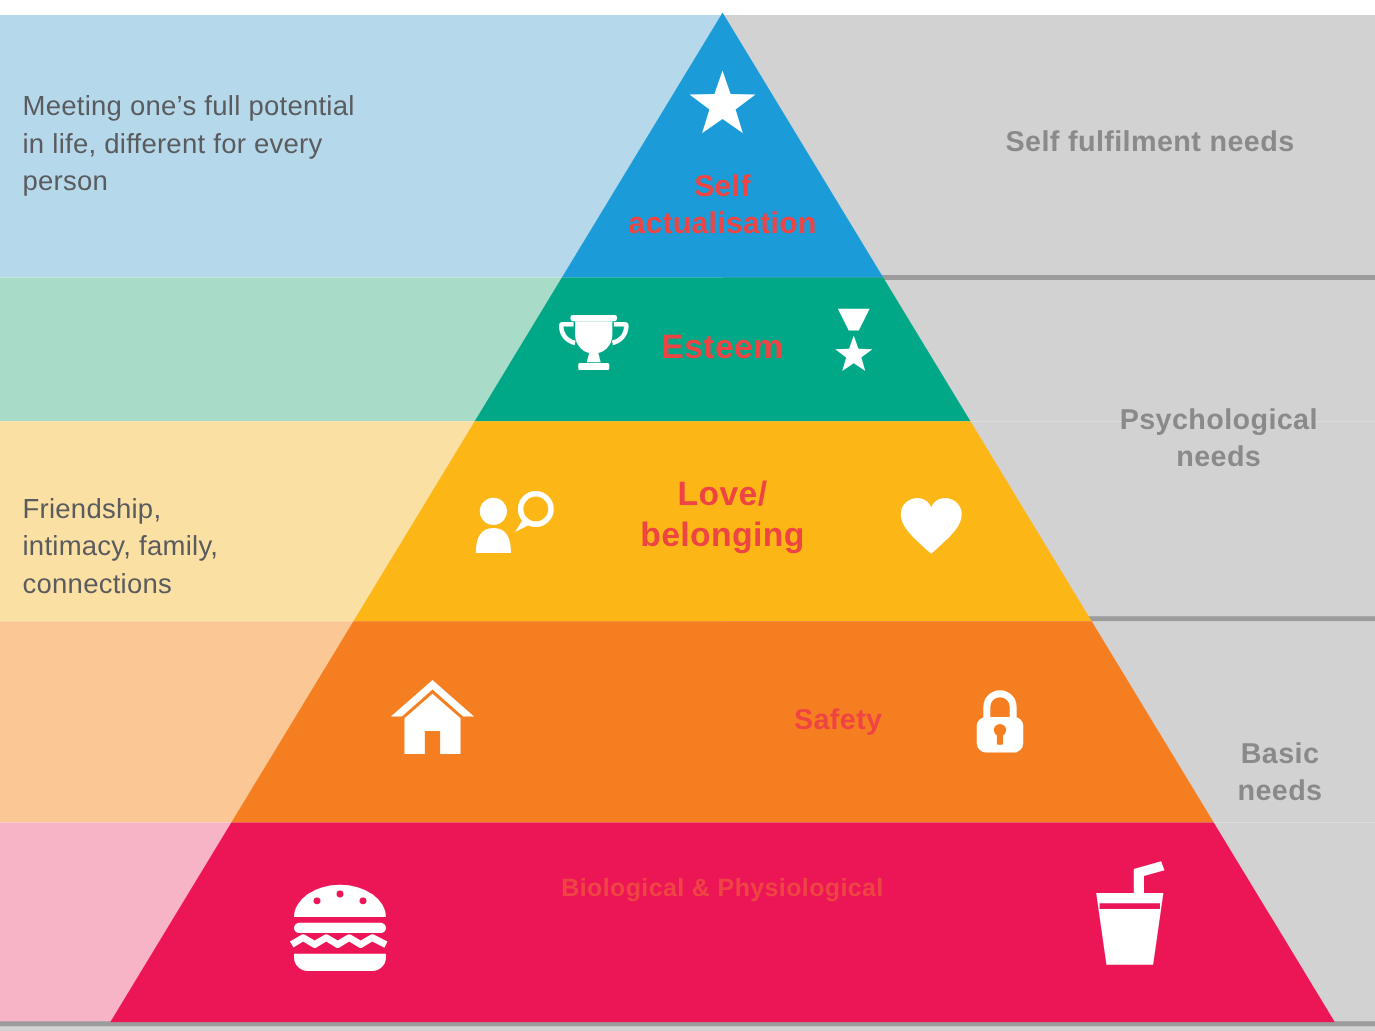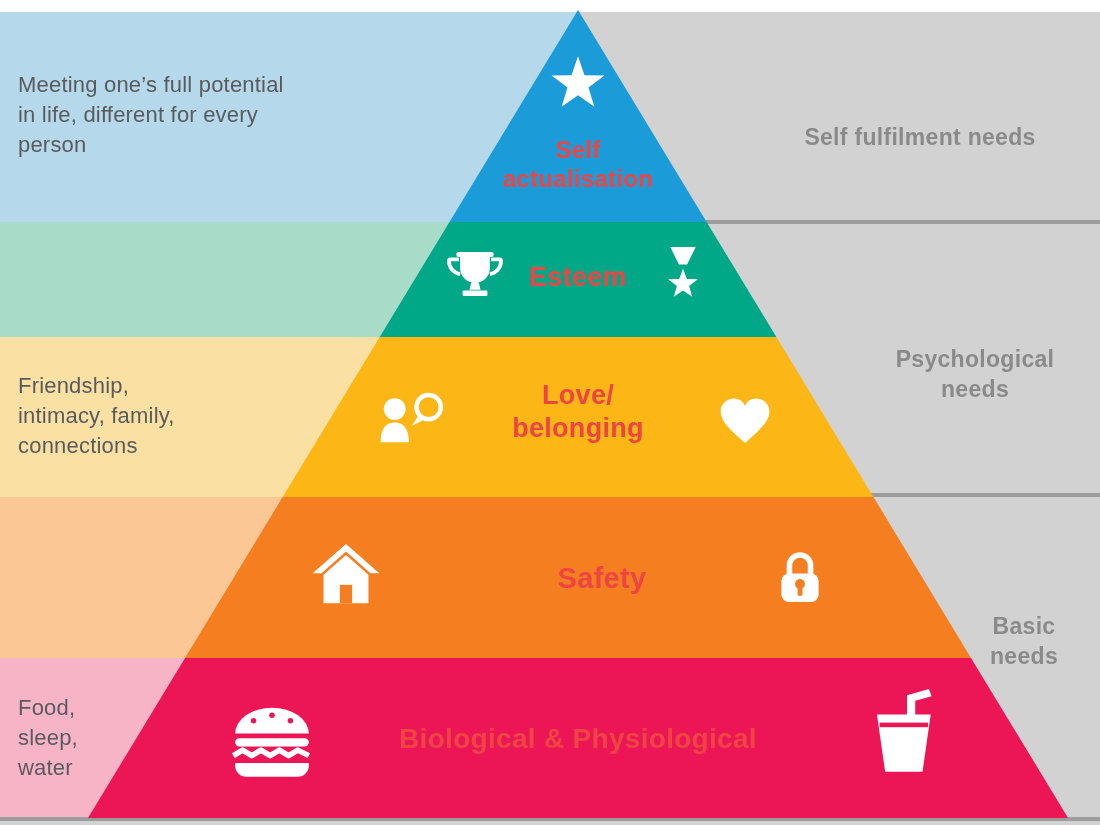--- a/index.html
+++ b/index.html
@@ -30,37 +30,37 @@
   .band { width:100%; }
   .b1 { height:212px; } .b2 { height:115px; } .b3 { height:160px; }
   .b4 { height:161px; } .b5 { height:160px; }
 
   
   .content { position:absolute; inset:0; z-index:4; }
   .desc { position:absolute; font-size:22px; line-height:30px; color:#5a5b5e;
           white-space:pre-line; letter-spacing:.2px; }
   .d1 { left:18px; top:70px;  width:370px; }
   .d2 { left:18px; top:237px; width:340px; }
-  .d3 { left:18px; top:371px; width:300px; }
+  .d3 { left:18px; top:392px; width:300px; }
   .d4 { left:18px; top:530px; width:280px; }
   .d5 { left:18px; top:693px; width:220px; }
 
   .group-label { position:absolute; font-size:23px; font-weight:bold; color:#8a8a8a;
-                 text-align:center; white-space:pre-line; line-height:30px; letter-spacing:.3px;margin-top:24px; }
+                 text-align:center; white-space:pre-line; line-height:30px; letter-spacing:.3px; }
   .g1 { left:740px; top:98px;  width:360px; }
   .g2 { left:845px; top:320px; width:260px; }
   .g3 { left:944px; top:587px; width:160px; }
 
   .pyr-label { position:absolute; color:#ef4444; font-weight:bold; text-align:center;
                white-space:pre-line; letter-spacing:.3px; }
   .t1 { left:428px; top:135px; width:300px; font-size:24px; line-height:29px; }
   .t2 { left:438px; top:262px; width:280px; font-size:27px; }
   .t3 { left:448px; top:379px; width:260px; font-size:27px; line-height:33px; }
-  .t4 { left:482px; top:562px; width:240px; font-size:29px; }
-  .t5 { left:358px; top:723px; width:440px; font-size:28px; }
+  .t4 { left:466px; top:562px; width:240px; font-size:23px;text-align:right; }
+  .t5 { left:358px; top:700px; width:440px; font-size:20px; }
 
   .icon { position:absolute; }
   .icon svg { display:block; width:100%; height:100%; }
   .i-star   { left:549px; top:54px;  width:58px; height:58px; }
   .i-trophy { left:444px; top:247px; width:62px; height:62px; }
   .i-medal  { left:654px; top:242px; width:58px; height:68px; }
   .i-person { left:370px; top:386px; width:84px; height:64px; }
   .i-heart  { left:714px; top:392px; width:62px; height:58px; }
   .i-house  { left:312px; top:542px; width:68px; height:68px; }
   .i-lock   { left:769px; top:540px; width:62px; height:72px; }
@@ -107,23 +107,20 @@
   </div>
 
   <div class="content">
 
     <div class="desc d1">Meeting one’s full potential
 in life, different for every
 person</div>
     <div class="desc d3">Friendship,
 intimacy, family,
 connections</div>
-    <div class="desc d5">Food,
-sleep,
-water</div>
 
     <div class="group-label g1">Self fulfilment needs</div>
     <div class="group-label g2">Psychological
 needs</div>
     <div class="group-label g3">Basic
 needs</div>
 
     <div class="pyr-label t1">Self
 actualisation</div>
     <div class="pyr-label t3">Love/

